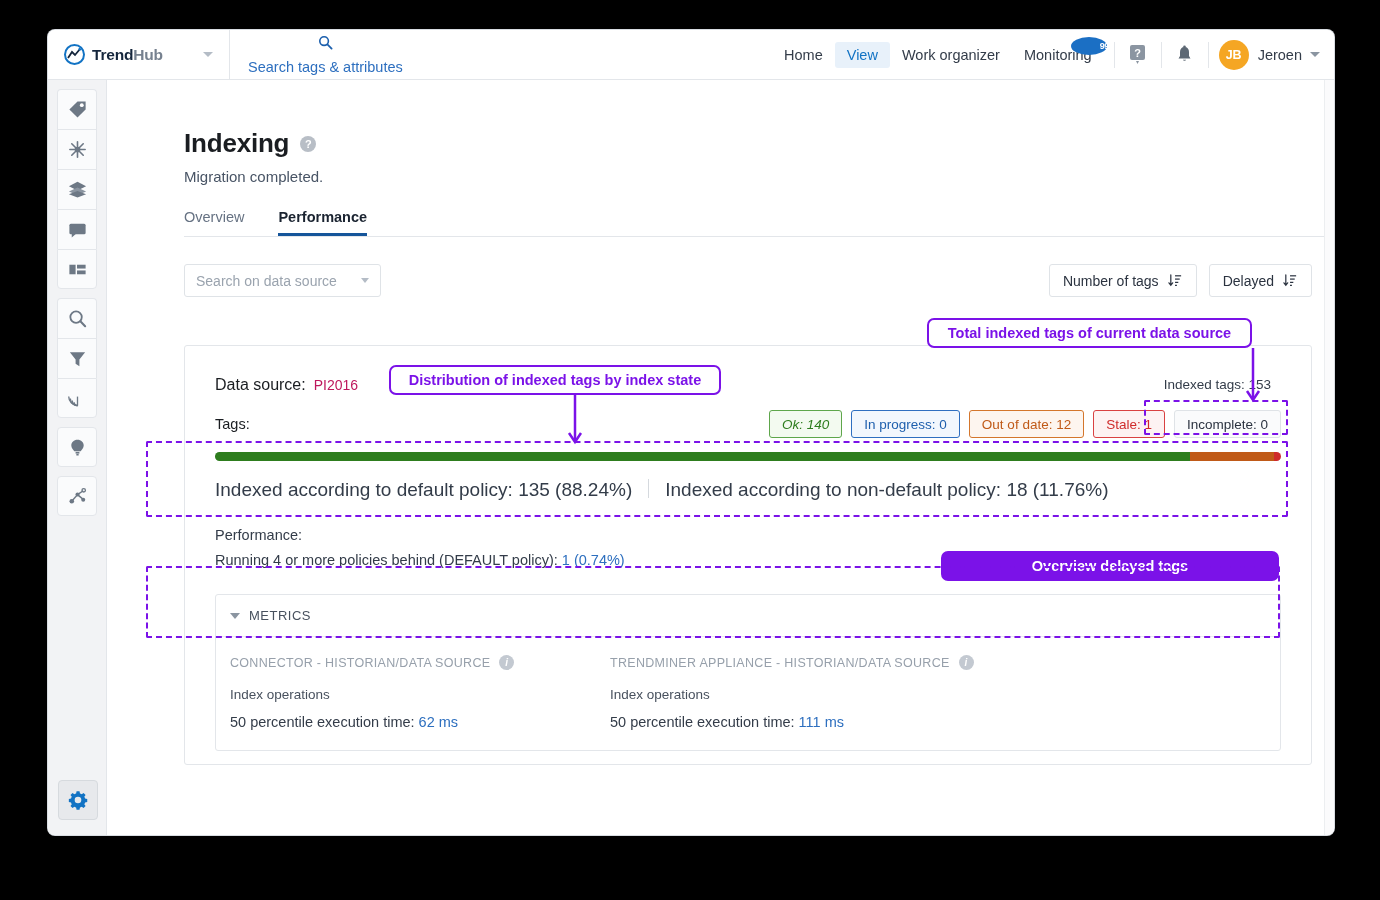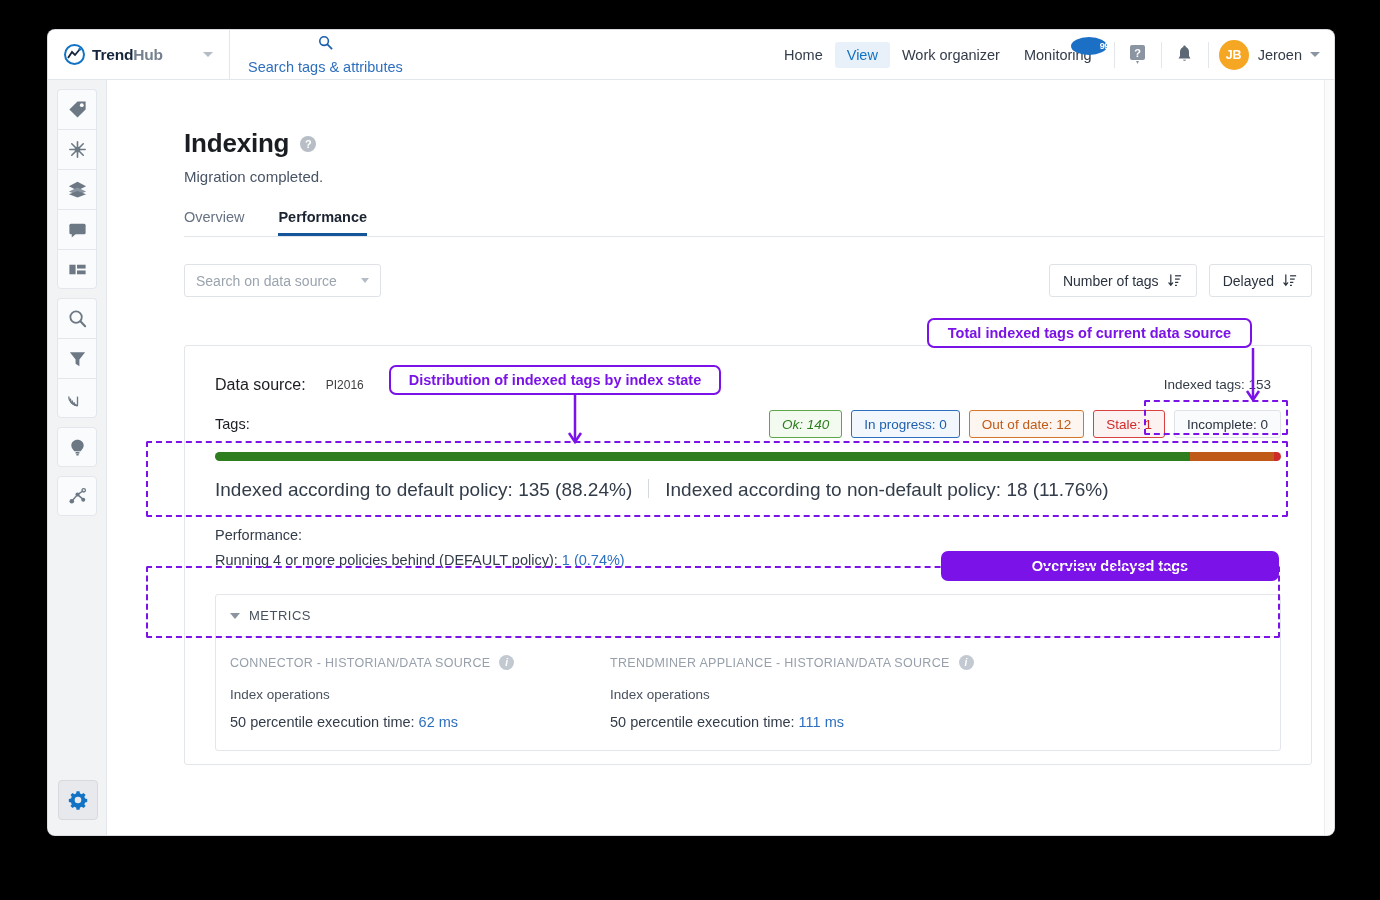--- a/index.html
+++ b/index.html
@@ -196,21 +196,21 @@
     border: 1px solid #e3e6ea;
     border-radius: 3px;
     background: #fff;
     height: 420px;
   }
   .ds-line {
     display: flex; align-items: center;
     padding: 27px 30px 0 30px;
   }
   .ds-label { font-size: 16px; color: #1a1d21; }
-  .ds-value { font-size: 12px; color: #404040; margin-left: 20px; }
+  .ds-value { font-size: 14px; color: #be185d; margin-left: 8px; }
   .idx-tags {
     margin-left: auto;
     font-size: 13.5px; color: #333c49;
     padding: 4px 10px;
     background: #fff;
   }
 
   .tags-row {
     display: flex; align-items: center;
     padding: 0 30px;

